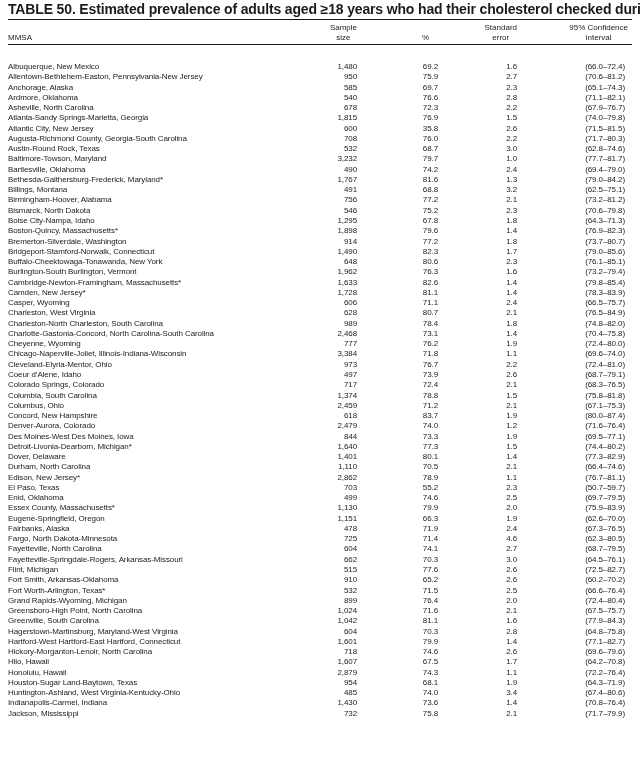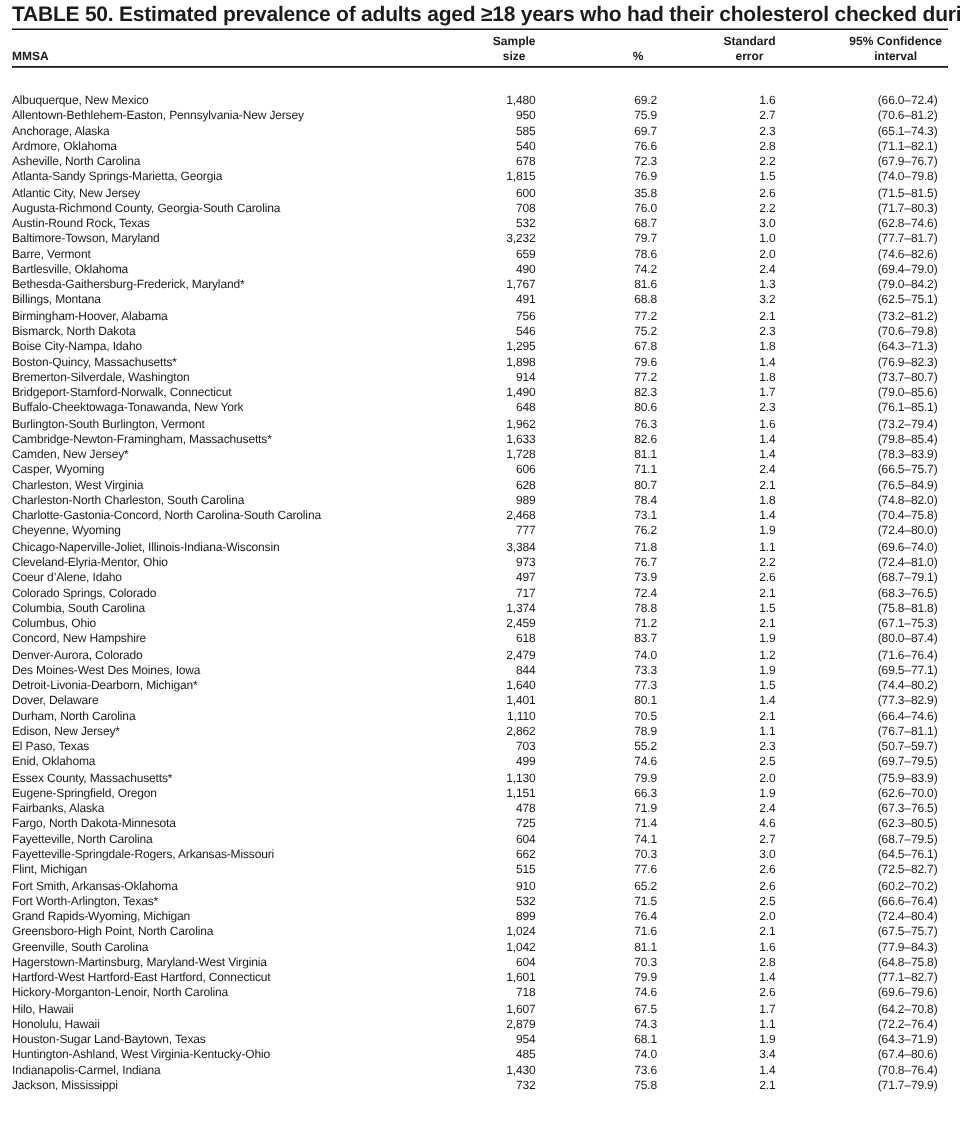--- a/index.html
+++ b/index.html
@@ -2,21 +2,21 @@
 <html><head>
 <meta charset="utf-8">
 <style>
   * { margin:0; padding:0; box-sizing:border-box; }
   html, body { width:640px; height:761px; background:#ffffff; overflow:hidden; }
   body { font-family:"Liberation Sans", sans-serif; color:#1b1b1b; }
   .page { padding:3px 8px 0 8px; }
   .title { font-weight:bold; font-size:14px; line-height:12px; letter-spacing:-0.15px; padding-bottom:4px; border-bottom:1.5px solid #161616; }
   .title span { display:block; white-space:nowrap; }
   table { width:624px; table-layout:fixed; border-collapse:collapse; }
-  thead th { font-size:8px; line-height:9.5px; font-weight:bold; vertical-align:bottom; text-align:right; padding:3px 0 2px 0; border-bottom:1.5px solid #161616; }
+  thead th { font-size:8px; line-height:9.5px; font-weight:normal; vertical-align:bottom; text-align:right; padding:3px 0 2px 0; border-bottom:1.5px solid #161616; }
   thead th.c-mmsa { text-align:left; }
   thead th .hdr { display:inline-block; text-align:center; white-space:pre-line; }
   thead th.c-pct .hdr { padding-right:9px; }
   thead th.c-ci .hdr { padding-right:4px;text-align:center; }
   tbody td { font-size:8px; line-height:10.26px; padding:0; white-space:nowrap; letter-spacing:-0.1px; }
   tbody tr:first-child td { padding-top:17px; }
   td.c-mmsa { text-align:left; overflow:hidden; }
   td.c-n, td.c-pct, td.c-se { text-align:right; }
   td.c-ci { text-align:right; padding-right:7px; }
 </style>
@@ -112,27 +112,20 @@
           <td class="c-ci">(62.8–74.6)</td>
         </tr>
         <tr>
           <td class="c-mmsa">Baltimore-Towson, Maryland</td>
           <td class="c-n">3,232</td>
           <td class="c-pct">79.7</td>
           <td class="c-se">1.0</td>
           <td class="c-ci">(77.7–81.7)</td>
         </tr>
         <tr>
-          <td class="c-mmsa">Barre, Vermont</td>
-          <td class="c-n">659</td>
-          <td class="c-pct">78.6</td>
-          <td class="c-se">2.0</td>
-          <td class="c-ci">(74.6–82.6)</td>
-        </tr>
-        <tr>
           <td class="c-mmsa">Bartlesville, Oklahoma</td>
           <td class="c-n">490</td>
           <td class="c-pct">74.2</td>
           <td class="c-se">2.4</td>
           <td class="c-ci">(69.4–79.0)</td>
         </tr>
         <tr>
           <td class="c-mmsa">Bethesda-Gaithersburg-Frederick, Maryland*</td>
           <td class="c-n">1,767</td>
           <td class="c-pct">81.6</td>

